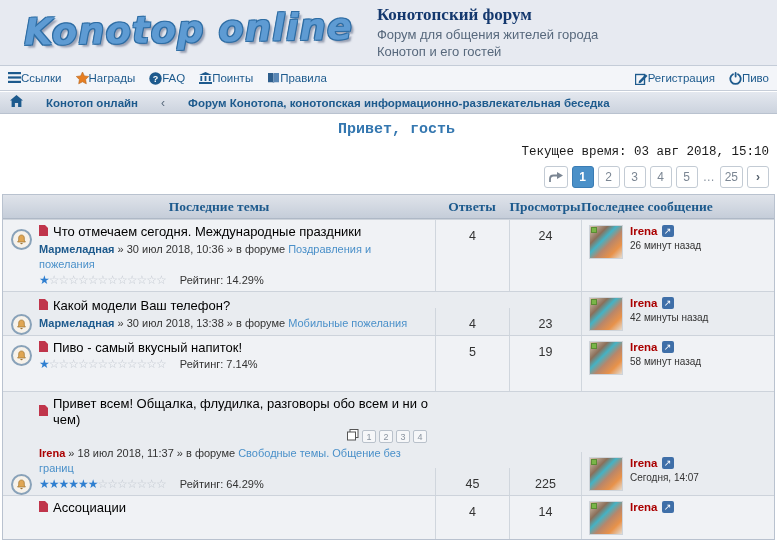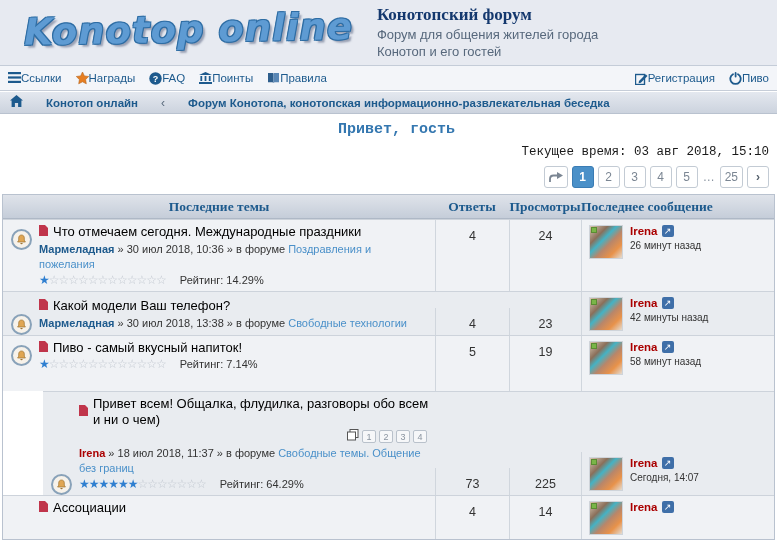--- a/index.html
+++ b/index.html
@@ -261,21 +261,21 @@
     <div class="main-cell">
       <div class="topic-title-line">
         <span><svg width="9" height="11" viewBox="0 0 9 11">
               <path d="M0 0h6l3 3v8H0z" fill="#c0354b"></path>
             </svg></span>
         <span class="topic-title">Какой модели Ваш телефон?</span>
       </div>
       <div class="topic-meta">
         <span class="author-blue">Мармеладная</span>
         <span>» 30 июл 2018, 13:38 » в форуме</span>
-        <span class="forum-link">Свободные технологии</span>
+        <span class="forum-link">Мобильные пожелания</span>
       </div>
     </div>
     <div class="cell col-replies">4</div>
     <div class="cell col-views">23</div>
     <div class="cell col-last">
       <div class="lastpost">
         <span class="avatar">
             <span class="online-dot"></span>
           </span>
         <span>
@@ -322,21 +322,21 @@
           <span class="lp-name-line">
             <span class="lp-author">Irena</span>
             <span class="goto-icon">↗</span>
           </span>
           <div class="lp-time">58 минут назад</div>
         </span>
       </div>
     </div>
   </div>
 
-  <div class="topic-row alt" style="min-height:62px;margin-left:40px;">
+  <div class="topic-row alt" style="min-height:62px;">
     <div class="icon-cell">
       <span class="bell-circle">
           <svg width="11" height="11" viewBox="0 0 11 11">
             <path d="M5.5 1c-1.8 0-2.8 1.3-2.8 3v2.2L1.6 8h7.8L8.3 6.2V4c0-1.7-1-3-2.8-3z" fill="#e0a653" stroke="#9c7434" stroke-width=".7"></path>
             <path d="M4.3 9a1.2 1.2 0 0 0 2.4 0z" fill="#9c7434"></path>
           </svg>
         </span>
     </div>
     <div class="main-cell">
       <div class="topic-title-line">
@@ -359,21 +359,21 @@
         <span class="author-red">Irena</span>
         <span>» 18 июл 2018, 11:37 » в форуме</span>
         <span class="forum-link">Свободные темы. Общение без границ</span>
       </div>
       <div class="rating-line">
         <span class="stars-filled">★★★★★★</span>
         <span class="stars-empty">☆☆☆☆☆☆☆</span>
         <span>Рейтинг: 64.29%</span>
       </div>
     </div>
-    <div class="cell col-replies">73</div>
+    <div class="cell col-replies">45</div>
     <div class="cell col-views">225</div>
     <div class="cell col-last">
       <div class="lastpost">
         <span class="avatar">
             <span class="online-dot"></span>
           </span>
         <span>
           <span class="lp-name-line">
             <span class="lp-author">Irena</span>
             <span class="goto-icon">↗</span>

